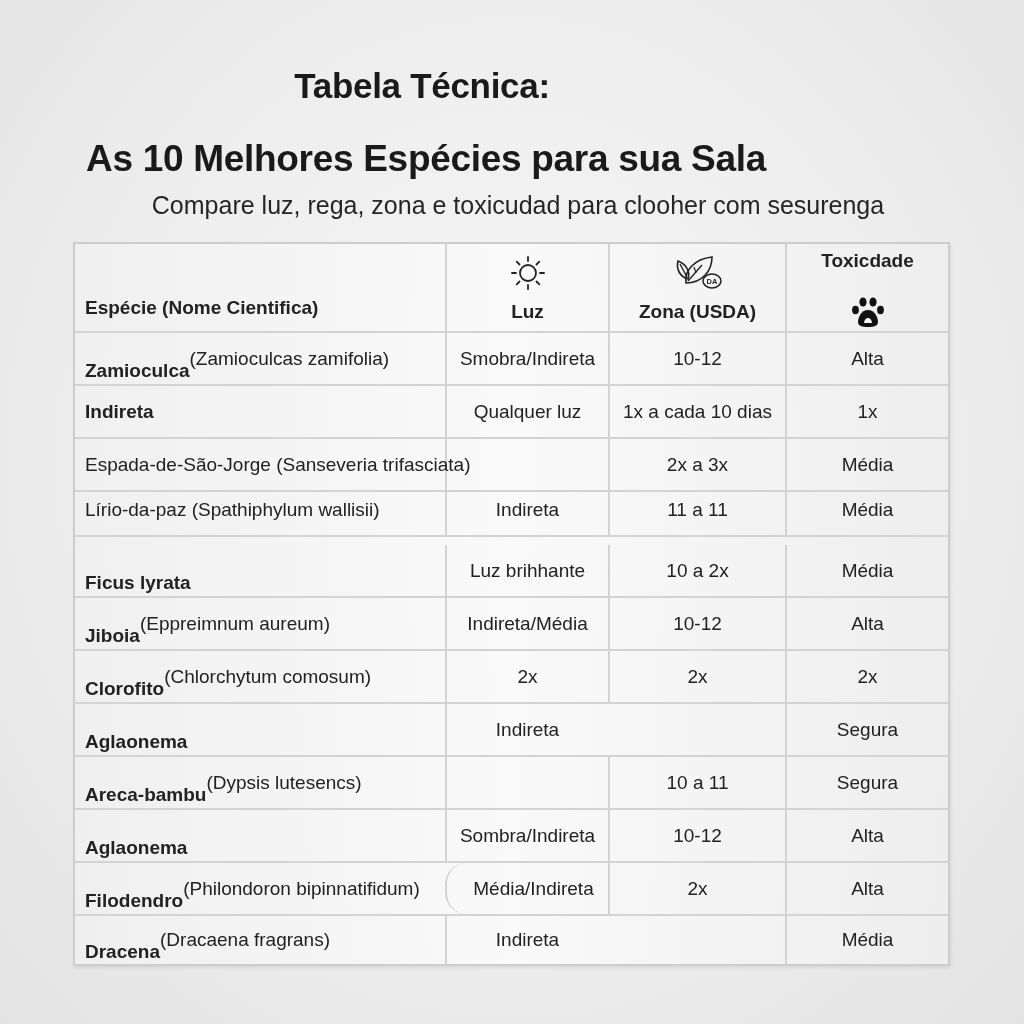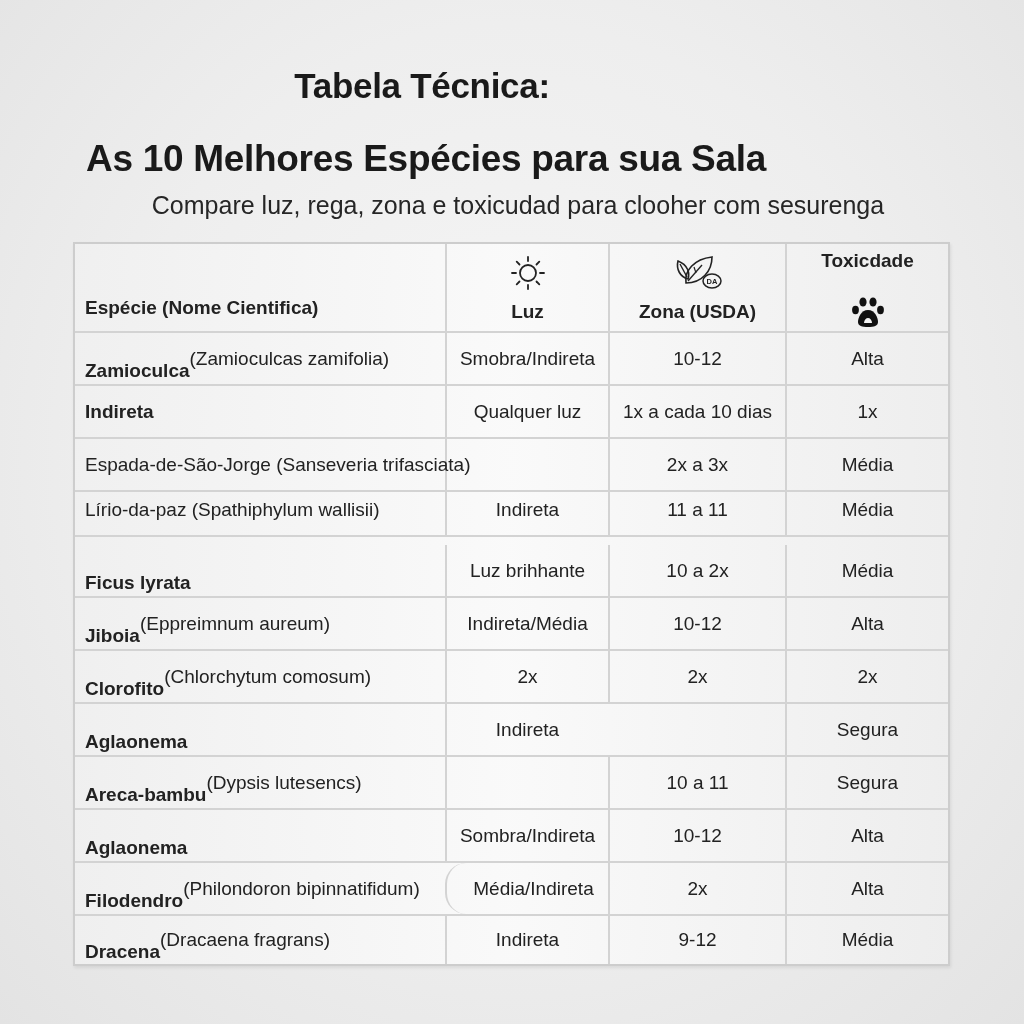--- a/index.html
+++ b/index.html
@@ -262,17 +262,16 @@
     <div class="cell c2">2x</div>
     <div class="cell c3">Alta</div>
   </div>
 
   <div class="row" style="top:672px;height:48px;">
     <div class="cell c0">
       <span class="bold">Dracena</span>
         <span> (Dracaena fragrans)</span>
     </div>
     <div class="cell c1">Indireta</div>
-    <div class="cell c2">9-12</div>
     <div class="cell c3">Média</div>
   </div>
 
 </div>
 
 </body></html>

